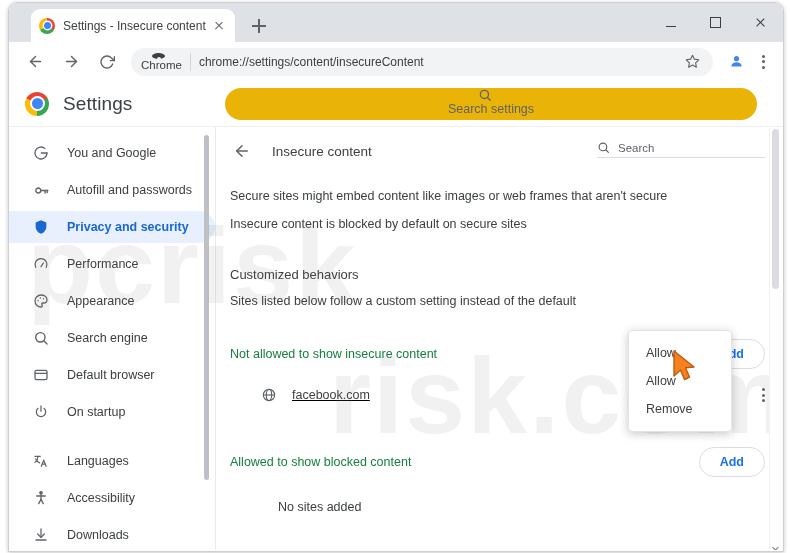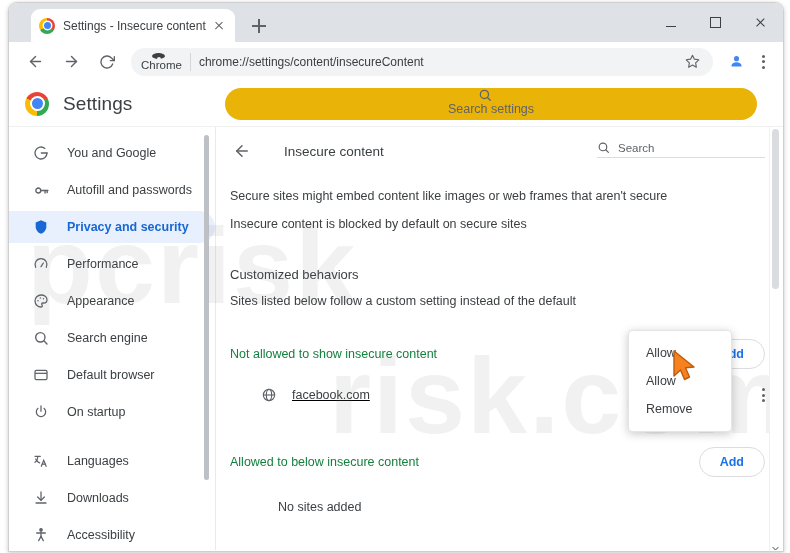--- a/index.html
+++ b/index.html
@@ -358,21 +358,21 @@
   }
   .back-arrow {
     width: 24px; height: 24px;
     color: #5f6368;
     display: flex; align-items: center; justify-content: center;
     flex: 0 0 auto;
   }
   .main-title {
     font-size: 13.5px;
     color: #3c4043;
-    margin-left: 30px;
+    margin-left: 18px;
   }
   .main-search {
     position: absolute;
     right: 18px;
     top: 14px;
     width: 168px;
     display: flex;
     align-items: center;
     border-bottom: 1px solid #dadce0;
     padding-bottom: 3px;
@@ -715,39 +715,39 @@
               <path d="M12.5 20l3.6-9 3.6 9"></path>
               <line x1="13.9" y1="16.6" x2="18.4" y2="16.6"></line>
             </svg>
         </span>
         <span>Languages</span>
       </div>
 
       <div class="side-item">
         <span class="side-icon">
           <svg width="16" height="16" viewBox="0 0 24 24" fill="none" stroke="currentColor" stroke-width="1.9" stroke-linecap="round">
-              <line x1="12" y1="3" x2="12" y2="15"></line>
-              <polyline points="7 10.5 12 15.5 17 10.5"></polyline>
-              <line x1="4.5" y1="19.5" x2="19.5" y2="19.5"></line>
-            </svg>
-        </span>
-        <span>Downloads</span>
-      </div>
-
-      <div class="side-item">
-        <span class="side-icon">
-          <svg width="16" height="16" viewBox="0 0 24 24" fill="none" stroke="currentColor" stroke-width="1.9" stroke-linecap="round">
               <circle cx="12" cy="4.2" r="1.8" fill="currentColor"></circle>
               <line x1="12" y1="7" x2="12" y2="14"></line>
               <line x1="5.5" y1="9" x2="18.5" y2="9"></line>
               <line x1="12" y1="14" x2="8.5" y2="20.5"></line>
               <line x1="12" y1="14" x2="15.5" y2="20.5"></line>
             </svg>
         </span>
         <span>Accessibility</span>
+      </div>
+
+      <div class="side-item">
+        <span class="side-icon">
+          <svg width="16" height="16" viewBox="0 0 24 24" fill="none" stroke="currentColor" stroke-width="1.9" stroke-linecap="round">
+              <line x1="12" y1="3" x2="12" y2="15"></line>
+              <polyline points="7 10.5 12 15.5 17 10.5"></polyline>
+              <line x1="4.5" y1="19.5" x2="19.5" y2="19.5"></line>
+            </svg>
+        </span>
+        <span>Downloads</span>
       </div>
 
       <div class="side-scroll"></div>
     </div>
 
     <div class="main">
 
       <div class="main-head">
         <div class="back-arrow">
           <svg width="18" height="18" viewBox="0 0 24 24" fill="none" stroke="currentColor" stroke-width="2" stroke-linecap="round" stroke-linejoin="round">
@@ -788,21 +788,21 @@
         </span>
         <span class="site-name">facebook.com</span>
         <span class="row-more">
             <span></span>
             <span></span>
             <span></span>
           </span>
       </div>
 
       <div class="group-row">
-        <span class="group-label">Allowed to below insecure content</span>
+        <span class="group-label">Allowed to show blocked content</span>
         <button class="add-btn">Add</button>
       </div>
 
       <div class="empty-row">No sites added</div>
 
       <div class="ctx-menu">
         <div class="ctx-item">Allow</div>
         <div class="ctx-item">Allow</div>
         <div class="ctx-item">Remove</div>
       </div>

